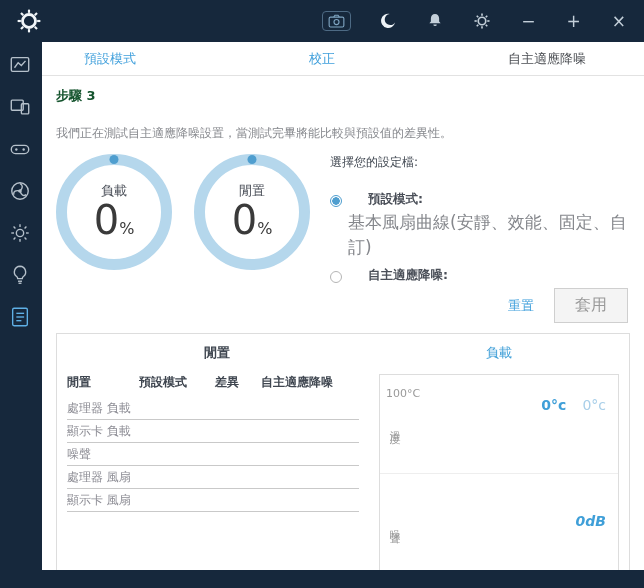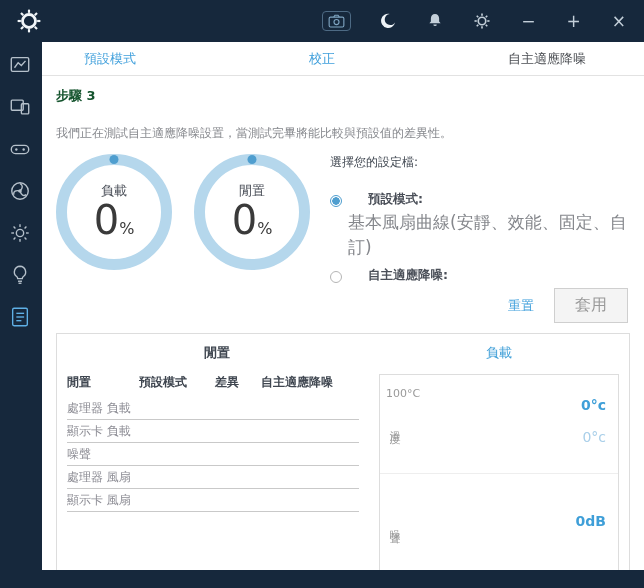--- a/index.html
+++ b/index.html
@@ -73,24 +73,24 @@
          color:#3f4650;padding-bottom:6px;}
   .trow{height:20px;border-bottom:1px solid #c9c9c9;font-size:12px;color:#8b8b93;
         display:flex;align-items:flex-end;padding-bottom:2px;}
   .cmp-right{flex:1;margin-left:12px;display:flex;flex-direction:column;}
   .chart-box{border:1px solid #ddd;flex:none;height:196px;display:flex;flex-direction:column;}
   .chart-sec{position:relative;flex:1;}
   .chart-sec.temp{border-bottom:1px solid #eee;}
   .axis-max{position:absolute;top:12px;left:6px;font-size:11px;color:#9a9a9a;}
   .vlabel{position:absolute;left:6px;top:50%;transform:translateY(-50%);
           writing-mode:vertical-rl;font-size:11px;color:#9a9a9a;letter-spacing:2px;}
-  .chart-values{position:absolute;right:12px;top:22px;display:flex;flex-direction:column;align-items:flex-end;gap:16px;}
+  .chart-values{position:absolute;right:12px;top:22px;display:flex;flex-direction:row;align-items:flex-end;gap:16px;}
   .val-strong{font-size:14px;font-weight:bold;color:#3f9fd8;}
   .val-soft{font-size:14px;color:#a9cfe9;}
-  .noise-val{position:absolute;right:12px;top:40%;font-size:14px;font-weight:bold;color:#3f9fd8;}
+  .noise-val{position:absolute;right:12px;top:40%;font-size:14px;font-weight:bold;color:#3f9fd8;font-style:italic;}
 
   .statusbar{position:absolute;left:0;bottom:0;right:0;height:18px;background:#16283c;}
 </style>
 </head>
 <body>
 
 <div class="app">
 
   <div class="titlebar">
     <div class="logo">

